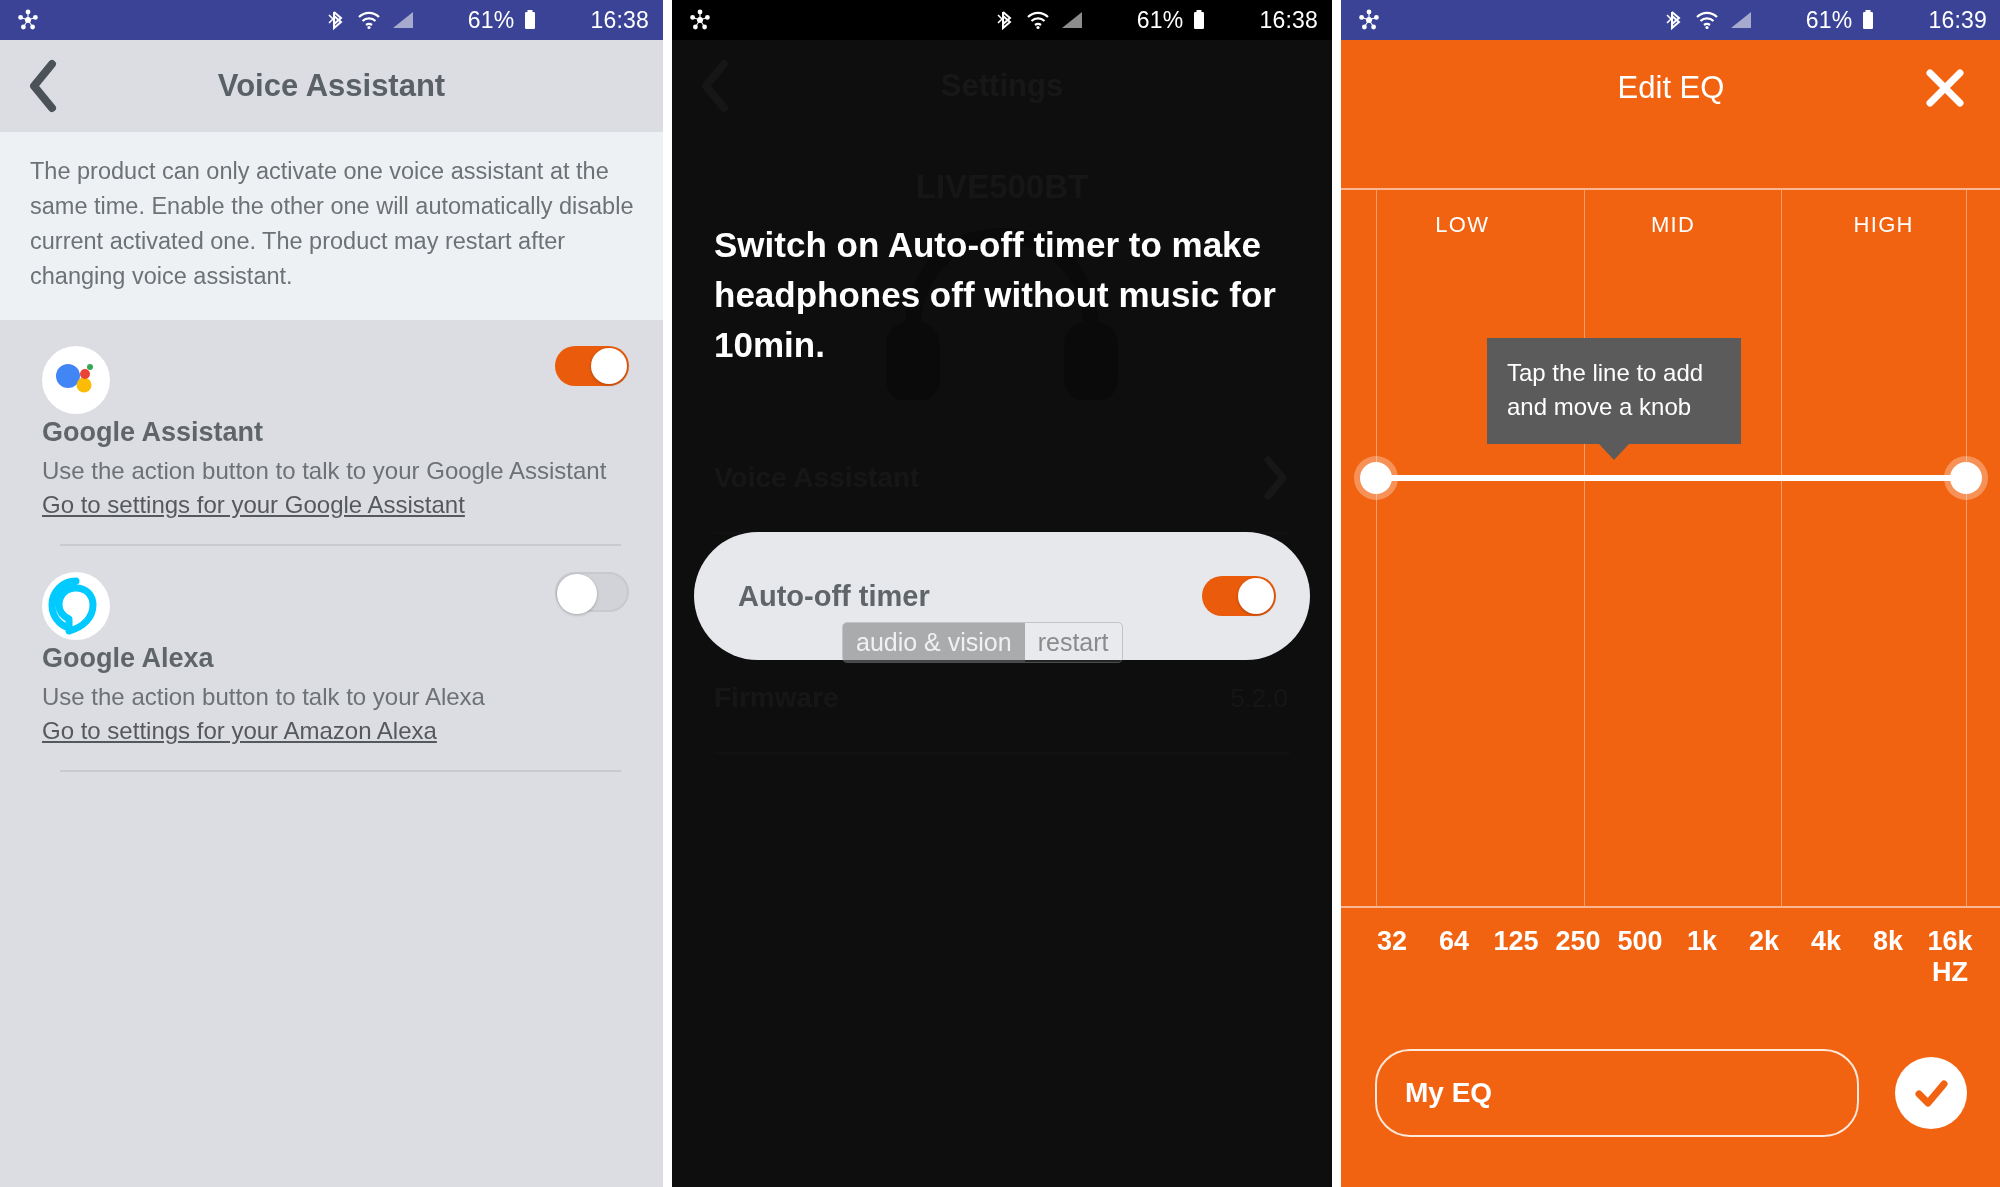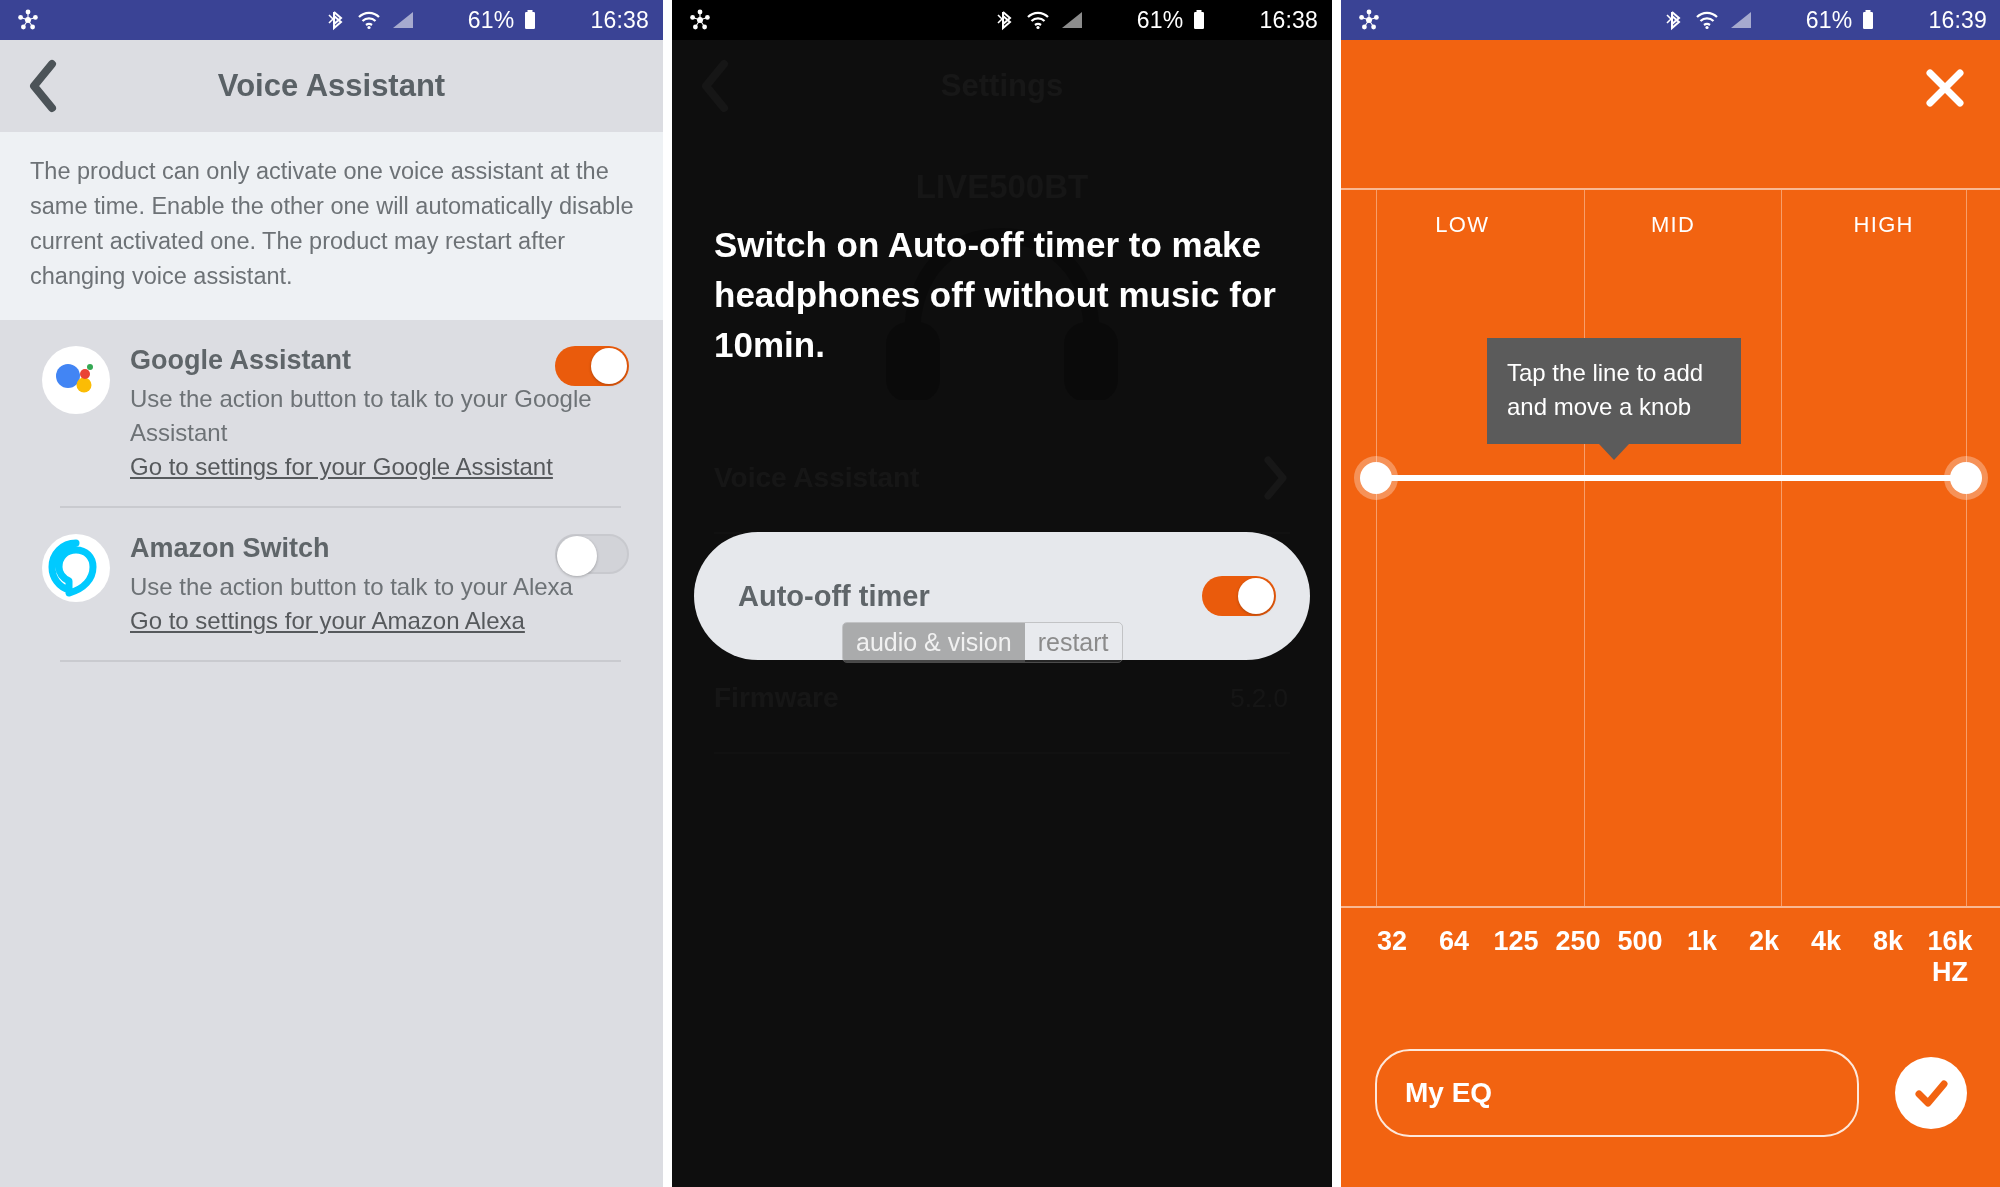--- a/index.html
+++ b/index.html
@@ -58,20 +58,21 @@
     padding: 22px 28px 26px 30px;
     color: #6d7276;
     font-size: 23.5px;
     line-height: 35px;
   }
   .p1-list { background: #dcdde2; flex: 1 1 auto; padding: 0 0 0 0; }
   .va-row {
     display: flex;
     padding: 22px 26px 10px 42px;
     position: relative;
+    flex-direction: column;
   }
   .va-icon { flex: 0 0 68px; height: 68px; margin-right: 20px; margin-top: 4px; }
   .va-body { flex: 1 1 auto; padding-right: 10px; }
   .va-name {
     font-size: 27px; font-weight: bold; color: #5f6569;
     margin-bottom: 4px; line-height: 36px;
   }
   .va-desc { font-size: 24px; color: #6d7276; line-height: 34px; }
   .va-link {
     font-size: 24px; color: #56595c; line-height: 34px;
@@ -317,21 +318,21 @@
       <div class="va-sep"></div>
 
       <div class="va-row">
         <div class="va-icon">
           <svg width="68" height="68" viewBox="0 0 68 68">
             <circle cx="34" cy="34" r="34" fill="#ffffff"></circle>
             <path d="M34 9 C20 9 10 20 10 33 C10 44 17 53 27 56 L27 47 C21 44 17 39 17 33 C17 23 24 16 34 16 C44 16 51 23 51 33 C51 45 42 55 27 59 L27 56" fill="none" stroke="#00CAFF" stroke-width="7" stroke-linecap="round" stroke-linejoin="round"></path>
           </svg>
         </div>
         <div class="va-body">
-          <div class="va-name">Amazon Switch</div>
+          <div class="va-name">Google Alexa</div>
           <div class="va-desc">Use the action button to talk to your Alexa</div>
           <div class="va-link">Go to settings for your Amazon Alexa</div>
         </div>
         <div class="va-toggle">
           <span class="switch off"><span class="knob"></span></span>
         </div>
       </div>
       <div class="va-sep"></div>
 
     </div>
@@ -495,20 +496,21 @@
           <svg width="14" height="24" viewBox="0 0 14 24">
             <rect x="4.5" y="2" width="5" height="2" fill="#fff"></rect>
             <rect x="2" y="4" width="10" height="17" rx="1.2" fill="#fff"></rect>
           </svg>
         </span>
         <span class="sb-text">16:39</span>
       </div>
     </div>
 
     <div class="p3-header">
+      <div class="p3-title">Edit EQ</div>
       <div class="p3-close">
         <svg width="44" height="44" viewBox="0 0 44 44">
           <path d="M7 7 L37 37 M37 7 L7 37" stroke="#ffffff" stroke-width="7" stroke-linecap="round"></path>
         </svg>
       </div>
     </div>
 
     <div class="p3-eq">
       <div class="eq-vline" style="left:35px"></div>
       <div class="eq-vline" style="left:243px"></div>

